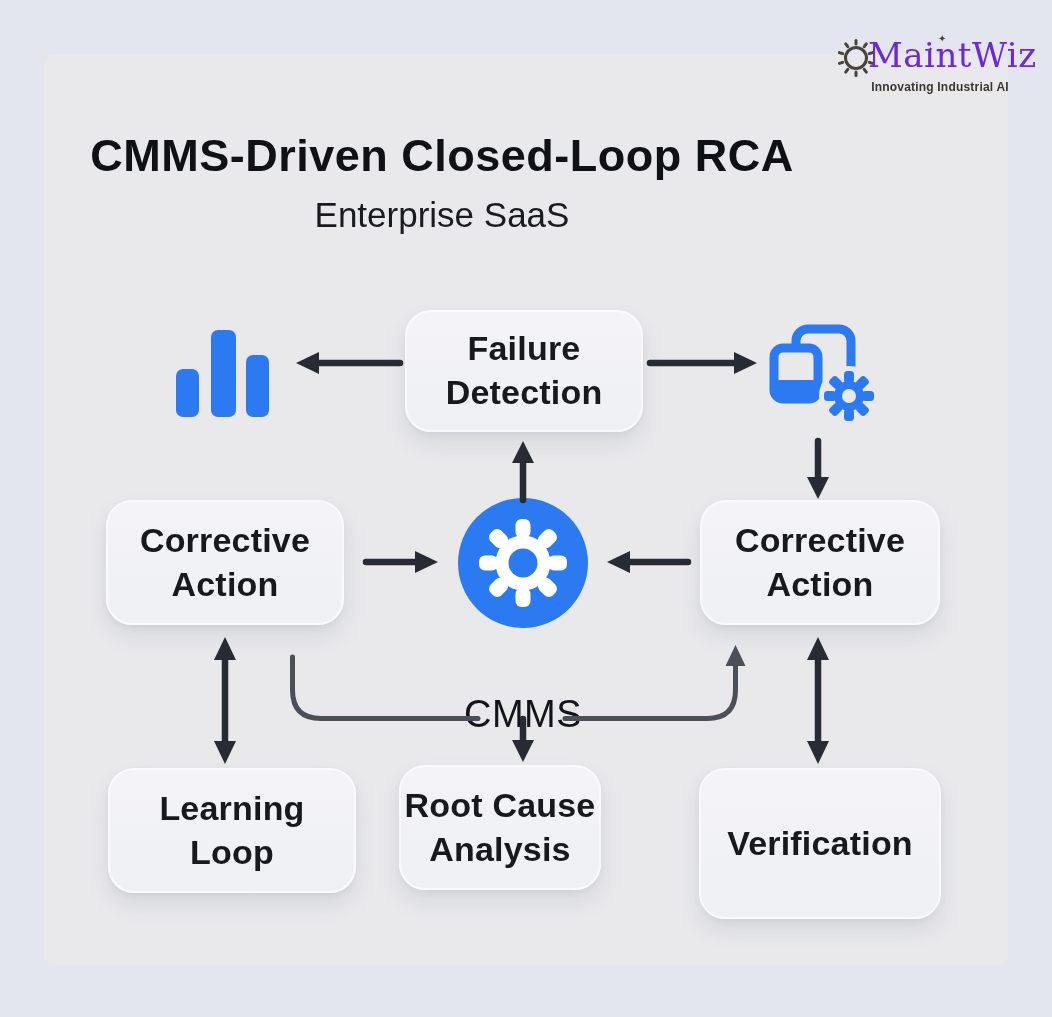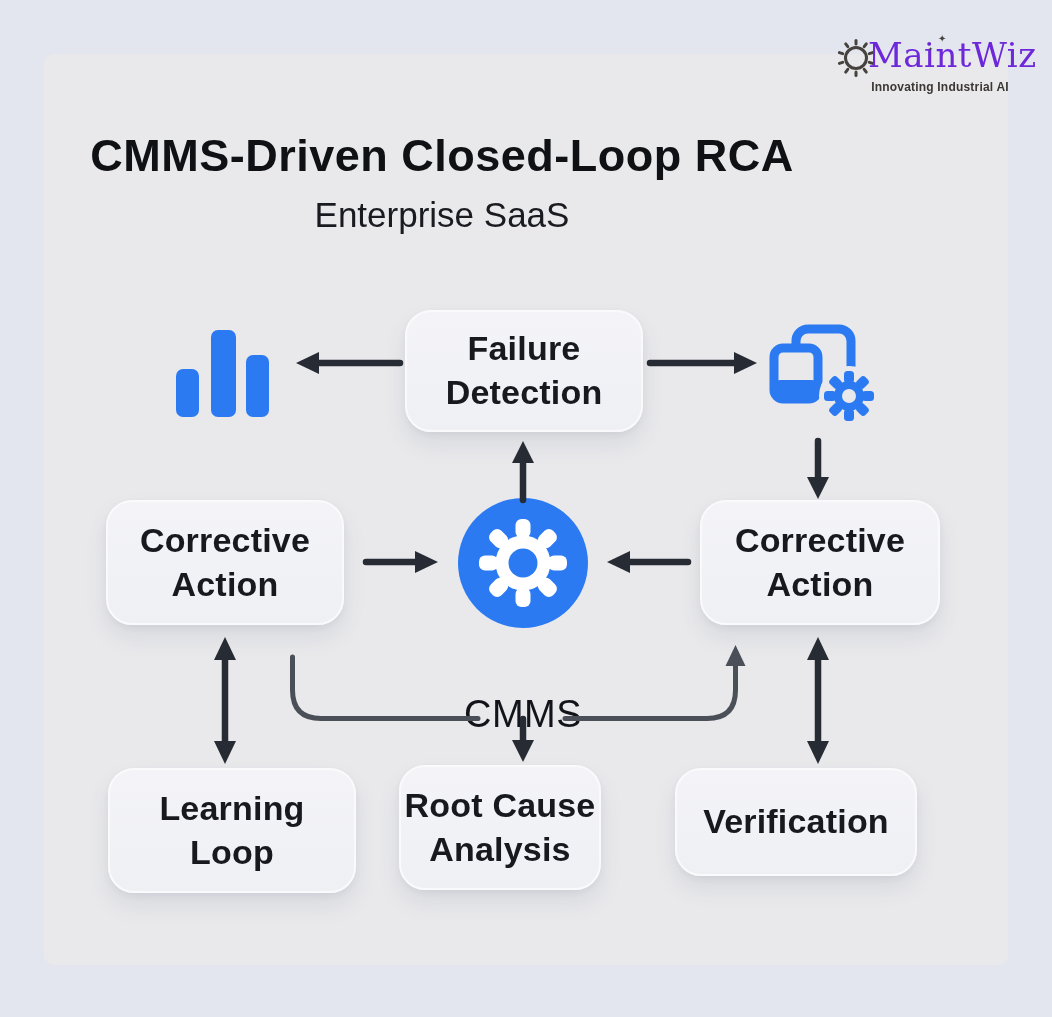--- a/index.html
+++ b/index.html
@@ -55,21 +55,21 @@
     display:flex; align-items:center; justify-content:center;
     text-align:center; white-space:pre-line;
     font-size:34px; font-weight:600; line-height:1.28;
     letter-spacing:0.2px; color:#17191f;
   }
   .node-failure      { left:405px; top:310px; width:238px; height:122px; }
   .node-corr-left    { left:106px; top:500px; width:238px; height:125px; }
   .node-corr-right   { left:700px; top:500px; width:240px; height:125px; }
   .node-learning     { left:108px; top:768px; width:248px; height:125px; }
   .node-rootcause    { left:399px; top:765px; width:202px; height:125px; }
-  .node-verification { left:675px; top:768px; width:242px; height:108px; }
+  .node-verification { left:699px; top:768px; width:242px; height:151px; }
 
   .cmms-label {
     position:absolute; left:423px; top:656px; width:200px;
     text-align:center; font-size:38px; font-weight:400;
     letter-spacing:0.5px; color:#121419;margin-top:37px;
   }
 
   .abs-svg { position:absolute; }
   .connectors { position:absolute; left:0; top:0; pointer-events:none; }
 </style>

